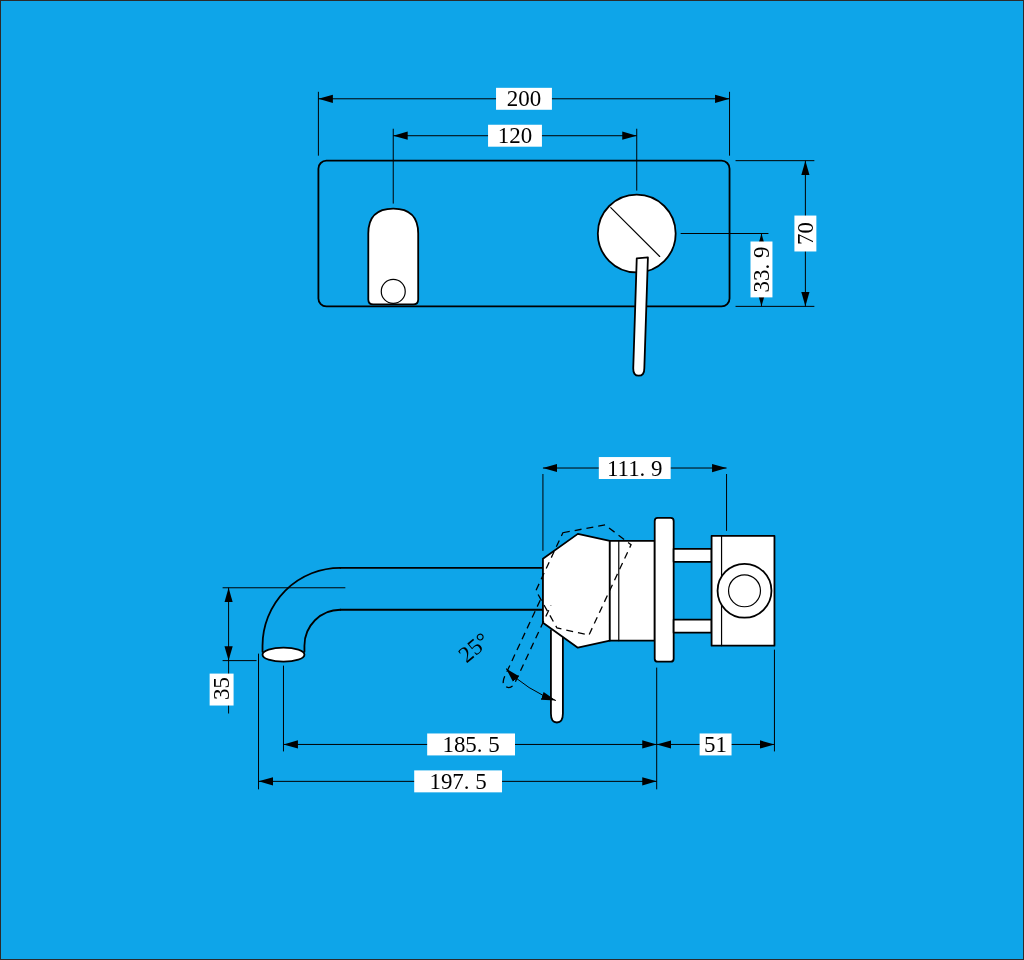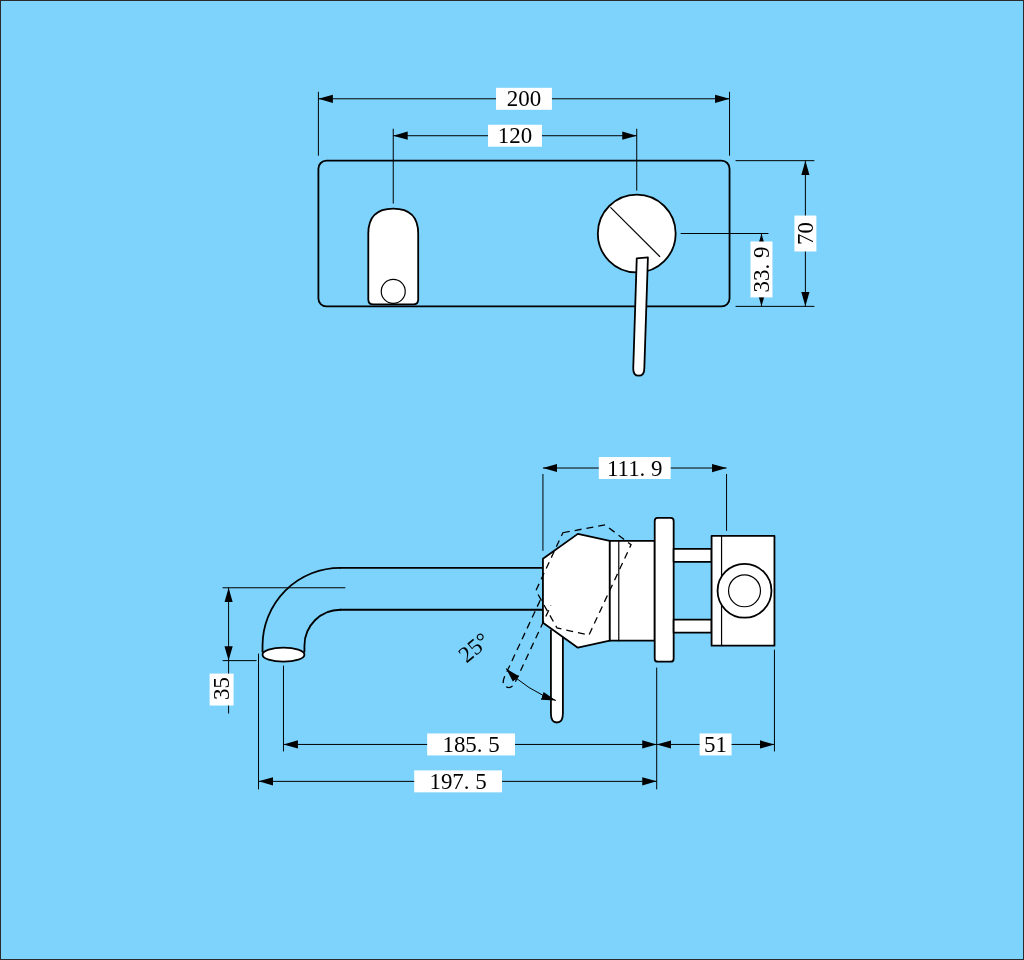--- a/index.html
+++ b/index.html
@@ -1,16 +1,16 @@
 <!DOCTYPE html>
 <html><head>
 <meta charset="utf-8">
 <style>
   html,body{margin:0;padding:0;background:#ffffff;}
-  .frame{width:1022px;height:958px;border:1px solid #2b2b2b;background:#7dd3fc;overflow:hidden;}
+  .frame{width:1022px;height:958px;border:1px solid #2b2b2b;background:#0ea5e9;overflow:hidden;}
   svg{display:block;}
   .obj{fill:none;stroke:#000;stroke-width:1.8;stroke-linejoin:round;stroke-linecap:round;}
   .objf{fill:#fff;stroke:#000;stroke-width:1.8;stroke-linejoin:round;}
   .thin{stroke-width:1.2;}
   .dim{fill:none;stroke:#000;stroke-width:1;}
   .mask{fill:#fff;stroke:none;}
   .dimtext{font-family:"Liberation Serif",serif;font-size:23px;fill:#000;text-anchor:middle;dominant-baseline:central;}
   .solidHandle{fill:#fff;stroke:#000;stroke-width:1.8;stroke-linejoin:round;}
   .dashedHandle{fill:none;stroke:#000;stroke-width:1.3;stroke-dasharray:7 5;}
 </style>

